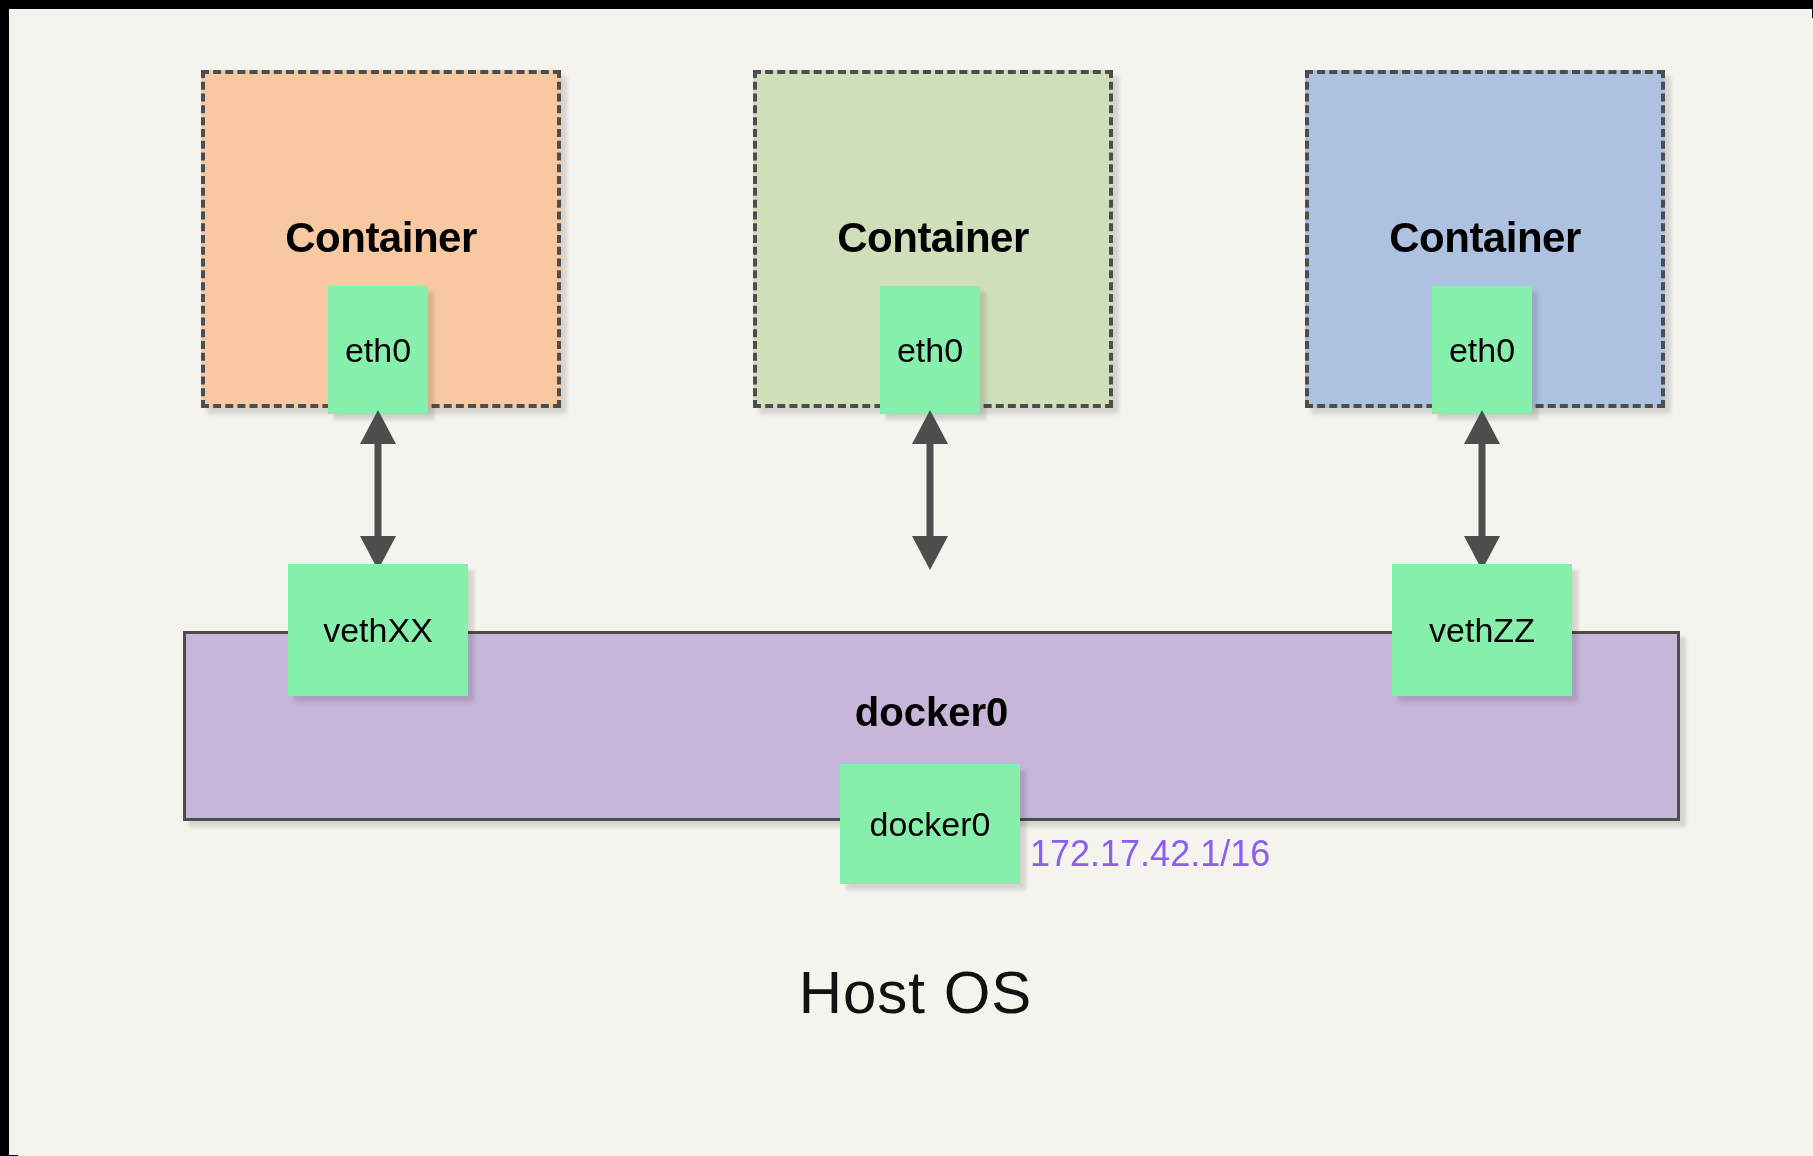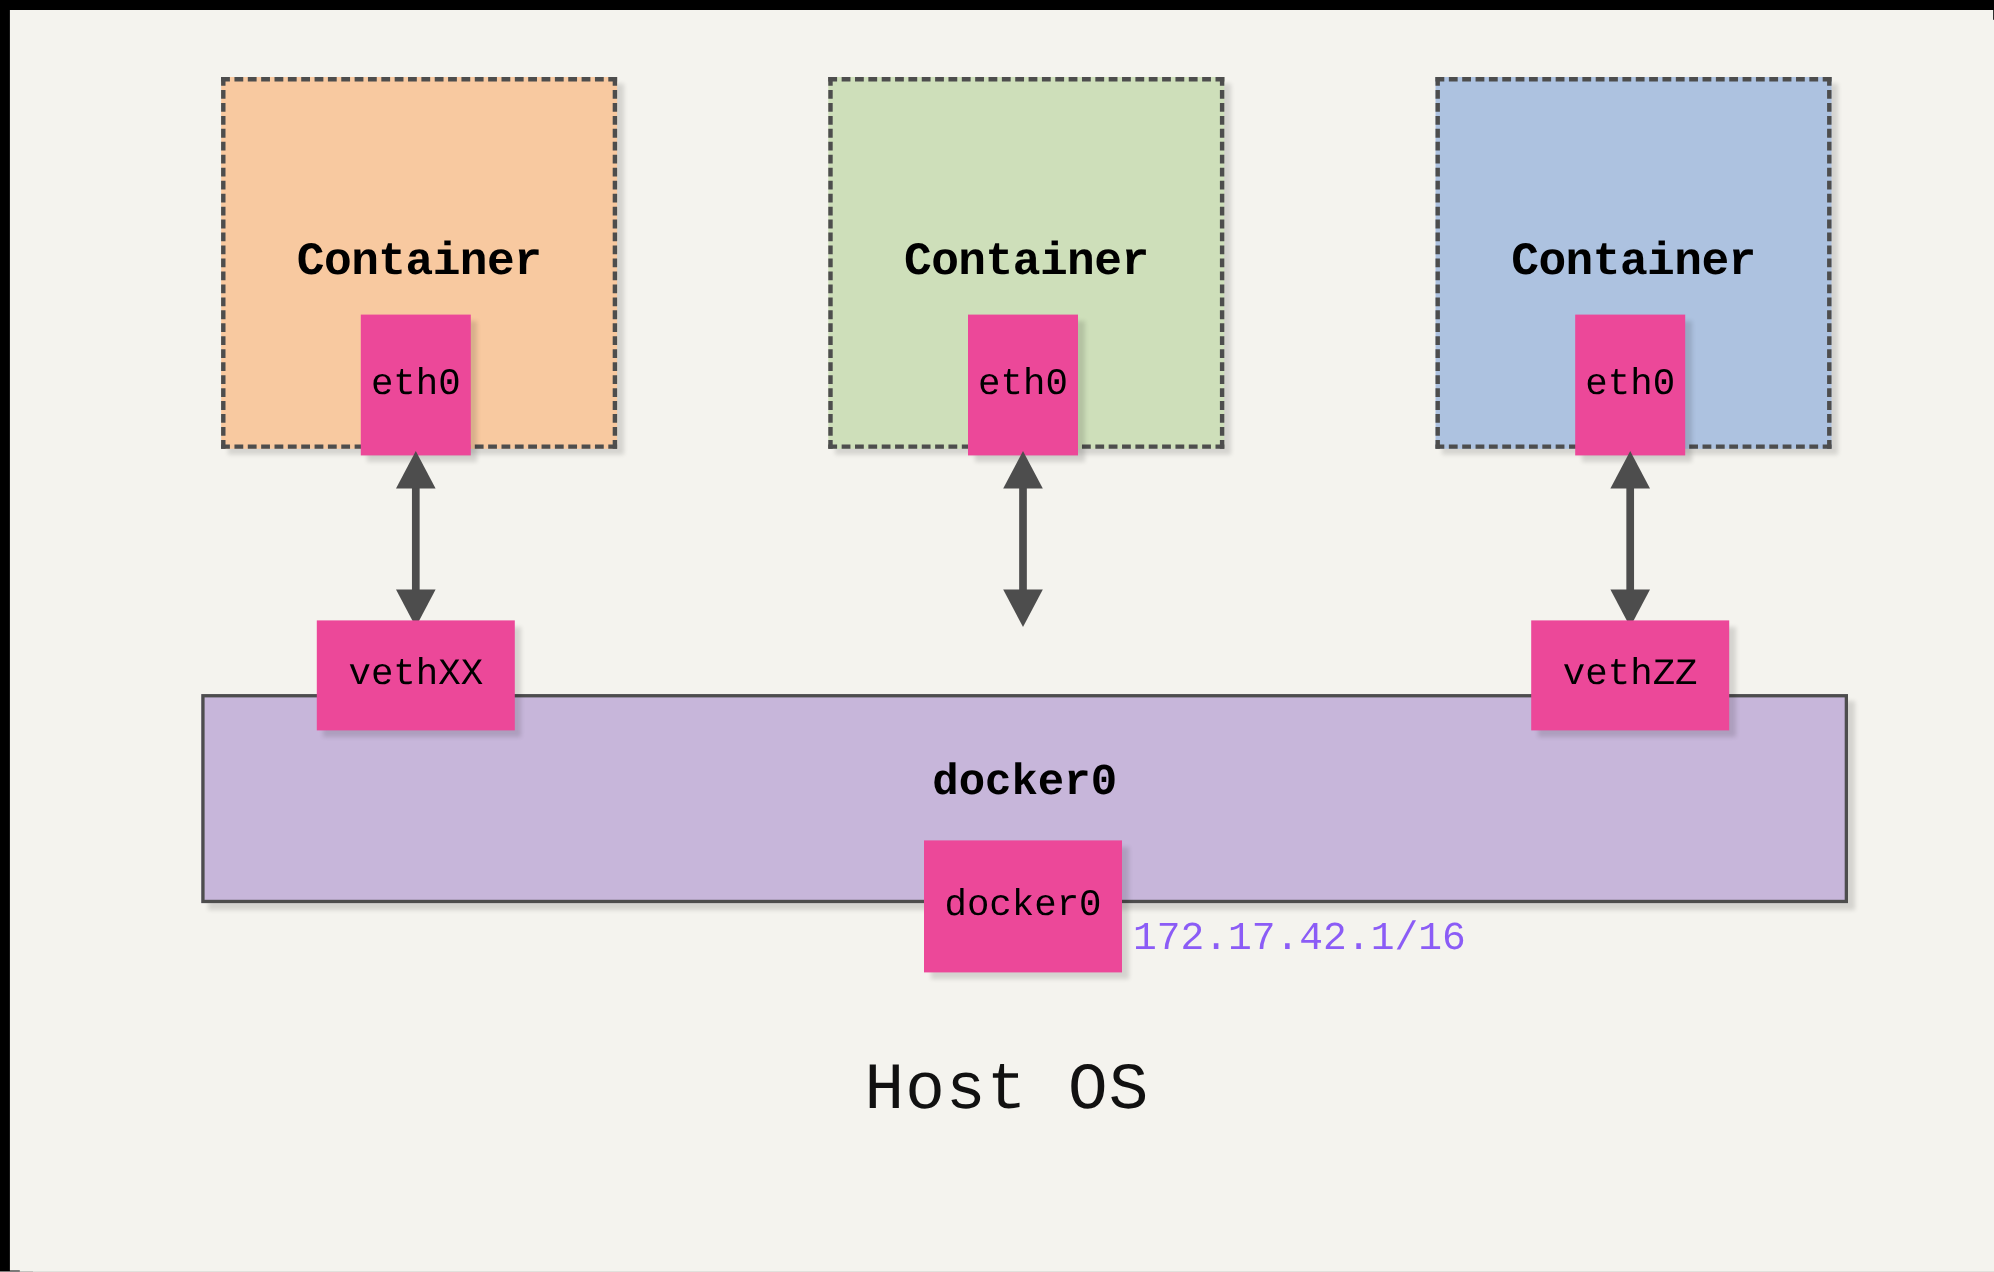--- a/index.html
+++ b/index.html
@@ -30,21 +30,20 @@
   }
   #canvas {
     position: absolute;
     left: 9px;
     top: 9px;
     width: 1795px;
     height: 1138px;
     background: #f4f3ee;
     box-sizing: border-box;
     box-shadow: 10px 10px 0 -2px #c4c4c0;
-    font-family: Liberation Mono, monospace;
   }
 
   
   .container-box {
     position: absolute;
     box-sizing: border-box;
     border: 4px dashed #4d4d4d;
     box-shadow: 6px 6px 4px rgba(0,0,0,0.13);
   }
   .container-title {
@@ -67,36 +66,36 @@
     background: #cedfba;
   }
   #container-3 {
     left: 1287px; top: 52px;  width: 360px; height: 338px;
     background: #adc2e0;
   }
 
   
   .iface-box {
     position: absolute;
-    background: #ec4899;
+    background: #86efac;
     box-shadow: 6px 6px 4px rgba(0,0,0,0.13);
     display: flex;
     align-items: center;
     justify-content: center;
     font-size: 34px;
     color: #000000;
     white-space: nowrap;
     box-sizing: border-box;
   }
   .eth0-box { width: 100px; height: 128px; }
   #eth0-1 { left: 310px;  top: 268px; }
   #eth0-2 { left: 862px;  top: 268px; }
   #eth0-3 { left: 1414px; top: 268px; }
 
-  .veth-box { width: 180px; height: 100px; }
+  .veth-box { width: 180px; height: 132px; }
   #veth-1 { left: 270px;  top: 546px; }
   #veth-2 { left: 822px;  top: 546px; }
   #veth-3 { left: 1374px; top: 546px; }
 
   #docker0-iface {
     left: 822px; top: 746px; width: 180px; height: 120px;
   }
 
   
   #docker0-bar {

